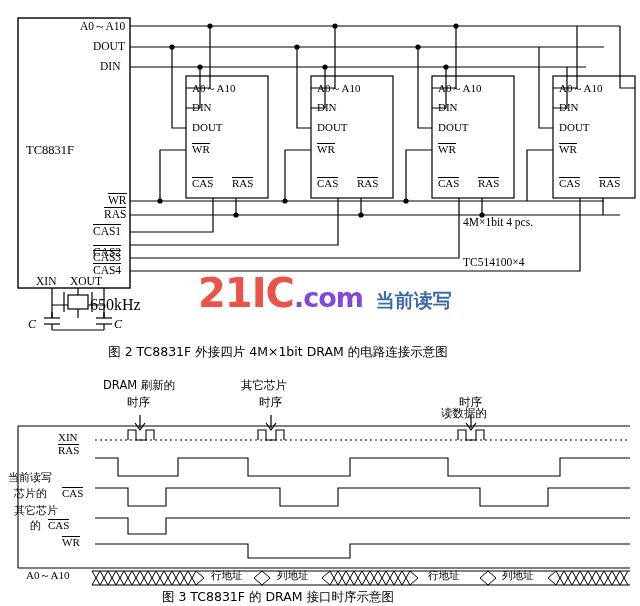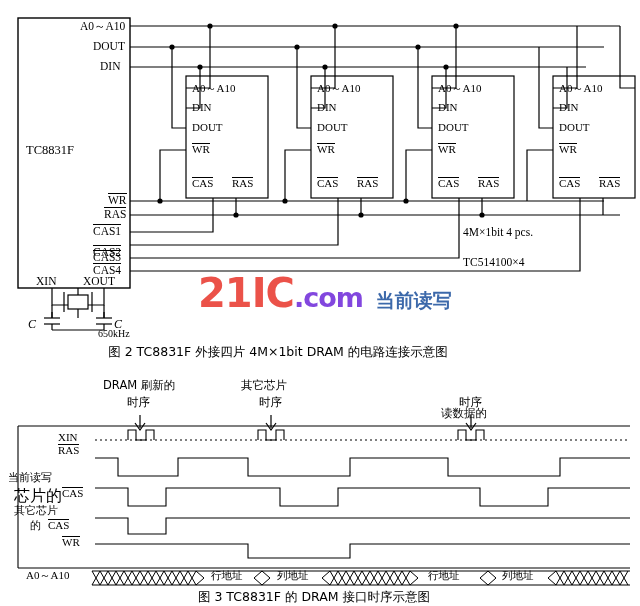--- a/index.html
+++ b/index.html
@@ -131,22 +131,22 @@
 <div class="lbl" style="left:26px;top:143px;font-size:12.5px;">TC8831F</div>
 
 <div class="lbl" style="left:108px;top:193px;font-size:11.5px;"><span class="ovl">WR</span></div>
 <div class="lbl" style="left:104px;top:207px;font-size:11.5px;"><span class="ovl">RAS</span></div>
 <div class="lbl" style="left:93px;top:224px;font-size:11.5px;"><span class="ovl">CAS1</span></div>
 <div class="lbl" style="left:93px;top:237px;font-size:11.5px;margin-top:8px;"><span class="ovl">CAS2</span></div>
 <div class="lbl" style="left:93px;top:250px;font-size:11.5px;"><span class="ovl">CAS3</span></div>
 <div class="lbl" style="left:93px;top:263px;font-size:11.5px;"><span class="ovl">CAS4</span></div>
 
 <div class="lbl" style="left:36px;top:275px;font-size:11.5px;">XIN</div>
-<div class="lbl" style="left:70px;top:275px;font-size:11.5px;margin-left:13px;">XOUT</div>
-<div class="lbl" style="left:98px;top:296px;font-size:10px;margin-top:32px;">650kHz</div>
+<div class="lbl" style="left:70px;top:275px;font-size:11.5px;">XOUT</div>
+<div class="lbl" style="left:90px;top:296px;font-size:16px;">650kHz</div>
 <div class="lbl" style="left:28px;top:317px;font-size:12px;font-style:italic;">C</div>
 <div class="lbl" style="left:114px;top:317px;font-size:12px;font-style:italic;">C</div>
 
 <div class="lbl" style="left:192px;top:81px;font-size:11px;">A0～A10</div>
 <div class="lbl" style="left:192px;top:101px;font-size:11px;">DIN</div>
 <div class="lbl" style="left:192px;top:121px;font-size:11px;">DOUT</div>
 <div class="lbl" style="left:192px;top:143px;font-size:11px;"><span class="ovl">WR</span></div>
 <div class="lbl" style="left:192px;top:177px;font-size:11px;"><span class="ovl">CAS</span></div>
 <div class="lbl" style="left:232px;top:177px;font-size:11px;"><span class="ovl">RAS</span></div>
 
@@ -164,21 +164,21 @@
 <div class="lbl" style="left:438px;top:177px;font-size:11px;"><span class="ovl">CAS</span></div>
 <div class="lbl" style="left:478px;top:177px;font-size:11px;"><span class="ovl">RAS</span></div>
 
 <div class="lbl" style="left:559px;top:81px;font-size:11px;">A0～A10</div>
 <div class="lbl" style="left:559px;top:101px;font-size:11px;">DIN</div>
 <div class="lbl" style="left:559px;top:121px;font-size:11px;">DOUT</div>
 <div class="lbl" style="left:559px;top:143px;font-size:11px;"><span class="ovl">WR</span></div>
 <div class="lbl" style="left:559px;top:177px;font-size:11px;"><span class="ovl">CAS</span></div>
 <div class="lbl" style="left:599px;top:177px;font-size:11px;"><span class="ovl">RAS</span></div>
 
-<div class="lbl" style="left:463px;top:226px;font-size:11.5px;">4M×1bit  4 pcs.</div>
+<div class="lbl" style="left:463px;top:216px;font-size:11.5px;">4M×1bit  4 pcs.</div>
 <div class="lbl" style="left:463px;top:256px;font-size:11.5px;">TC514100×4</div>
 
 <div class="wm">
   <span>21IC</span><span class="dom">.com</span>
   <small>当前读写</small>
 </div>
 
 <div class="cap cn" style="top:344px;">图 2  TC8831F 外接四片 4M×1bit  DRAM 的电路连接示意图</div>
 
 <svg width="640" height="220" viewBox="0 0 640 220" style="position:absolute;left:0;top:368px;">
@@ -245,30 +245,30 @@
 <div class="lbl cn" style="left:241px;top:378px;font-size:11.5px;">其它芯片</div>
 <div class="lbl cn" style="left:259px;top:395px;font-size:11.5px;">时序</div>
 
 <div class="lbl cn" style="left:441px;top:378px;font-size:11.5px;margin-top:28px;">读数据的</div>
 <div class="lbl cn" style="left:459px;top:395px;font-size:11.5px;">时序</div>
 
 <div class="lbl" style="left:58px;top:431px;font-size:11px;">XIN</div>
 <div class="lbl" style="left:58px;top:444px;font-size:11px;"><span class="ovl">RAS</span></div>
 
 <div class="lbl cn" style="left:8px;top:470px;font-size:11px;">当前读写</div>
-<div class="lbl cn" style="left:14px;top:486px;font-size:16px;">芯片的</div>
+<div class="lbl cn" style="left:14px;top:486px;font-size:11px;">芯片的</div>
 <div class="lbl" style="left:62px;top:487px;font-size:11px;"><span class="ovl">CAS</span></div>
 
 <div class="lbl cn" style="left:14px;top:503px;font-size:11px;">其它芯片</div>
 <div class="lbl cn" style="left:30px;top:518px;font-size:11px;">的</div>
 <div class="lbl" style="left:48px;top:519px;font-size:11px;"><span class="ovl">CAS</span></div>
 
 <div class="lbl" style="left:62px;top:536px;font-size:11px;"><span class="ovl">WR</span></div>
 <div class="lbl" style="left:26px;top:568px;font-size:11px;">A0～A10</div>
 
 <div class="lbl cn" style="left:211px;top:569px;font-size:10.5px;">行地址</div>
 <div class="lbl cn" style="left:277px;top:569px;font-size:10.5px;">列地址</div>
 <div class="lbl cn" style="left:428px;top:569px;font-size:10.5px;">行地址</div>
 <div class="lbl cn" style="left:502px;top:569px;font-size:10.5px;">列地址</div>
 
-<div class="cap cn" style="top:589px;margin-left:36px;">图 3  TC8831F 的 DRAM 接口时序示意图</div>
+<div class="cap cn" style="top:589px;">图 3  TC8831F 的 DRAM 接口时序示意图</div>
 
 </div>
 
 </body></html>

